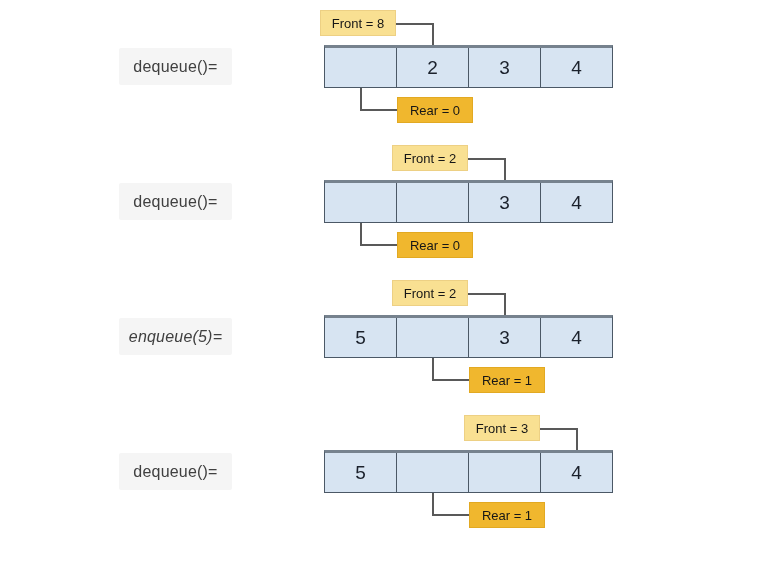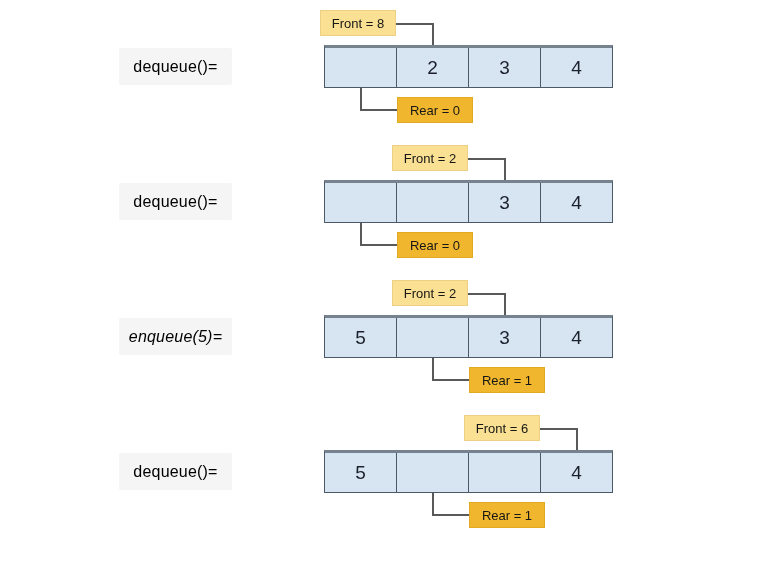--- a/index.html
+++ b/index.html
@@ -14,21 +14,21 @@
   .op-label {
     position: absolute;
     width: 113px;
     height: 37px;
     background: var(--op-bg, #F5F5F5);
     border-radius: 2px;
     display: flex;
     align-items: center;
     justify-content: center;
     font-size: 16px;
-    color: #000000;
+    color: #404040;
     letter-spacing: 0.2px;
   }
   .queue-array {
     position: absolute;
     width: 289px;
     height: 43px;
     box-sizing: border-box;
     display: flex;
     background: var(--cell-fill, #D7E4F2);
     border: 1.6px solid var(--cell-border, #4B5866);
@@ -122,20 +122,20 @@
       <div class="ptr-label rear-label" style="left: 469px; top: 367px;">Rear = 1</div>
     </div>
     <div>
       <div class="op-label" style="left: 119px; top: 453px;">dequeue()=</div>
       <div class="queue-array" style="left: 324px; top: 450px;">
         <div class="queue-cell">5</div>
         <div class="queue-cell"></div>
         <div class="queue-cell"></div>
         <div class="queue-cell">4</div>
       </div>
-      <div class="ptr-label front-label" style="left: 464px; top: 415px;">Front = 6</div>
+      <div class="ptr-label front-label" style="left: 464px; top: 415px;">Front = 3</div>
       <div class="conn-h" style="left: 536px; top: 428px; width: 42px;"></div>
       <div class="conn-v" style="left: 576px; top: 428px; height: 22px;"></div>
       <div class="conn-v" style="left: 432px; top: 493px; height: 23px;"></div>
       <div class="conn-h" style="left: 432px; top: 514px; width: 40px;"></div>
       <div class="ptr-label rear-label" style="left: 469px; top: 502px;">Rear = 1</div>
     </div>
   </div>
 
 </body></html>

